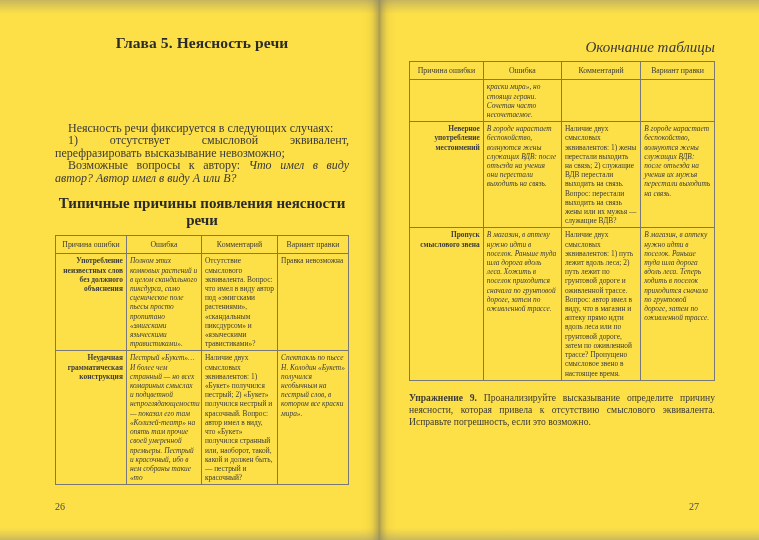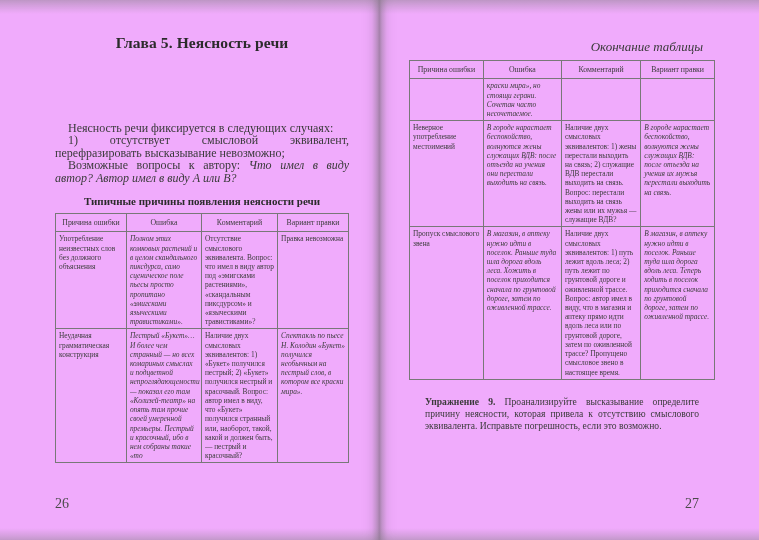--- a/index.html
+++ b/index.html
@@ -17,21 +17,21 @@
   }
 
   
   .spread {
     position: absolute;
     inset: 0;
     display: flex;
   }
   .page {
     position: relative;
-    background: #f0abfc;
+    background: #fde047;
     box-sizing: border-box;
   }
   .page-left {
     width: 379px;
     height: 540px;
     padding: 22px 30px 0 55px;
     box-shadow: inset -9px 0 16px -10px rgba(60,60,60,.55);
   }
   .page-right {
     width: 380px;
@@ -85,28 +85,28 @@
     margin: 0;
   }
   .body-block p.ind {
     text-indent: 13px;
   }
   .ital { font-style: italic; }
 
   .table-caption {
     text-align: center;
     font-weight: bold;
-    font-size: 11px;
+    font-size: 15px;
     margin: 11px 0 6px 0;
   }
   .cont-note {
     text-align: right;
     font-style: italic;
-    font-size: 13px;
-    margin: 17px 12px 5px 0;
+    font-size: 15px;
+    margin: 17px 0 5px 0;
     color: #3a3a3a;
   }
 
   
   table.tbl {
     width: 100%;
     border-collapse: collapse;
     table-layout: fixed;
     font-size: 7.4px;
     line-height: 9.2px;
@@ -118,21 +118,21 @@
     vertical-align: top;
     padding: 2px 3px 2px 3px;
   }
   table.tbl th {
     font-weight: normal;
     padding: 4px 2px 4px 2px;
     vertical-align: middle;
     font-size: 7.8px;
     line-height: 9.4px;
   }
-  table.tbl td.c-cause { text-align: left; }
+  table.tbl td.c-cause { text-align: right; font-weight: bold; }
   table.tbl td.c-err   { font-style: italic; text-align: left; }
   table.tbl td.c-com   { text-align: left; }
   table.tbl td.c-fix   { text-align: left; }
   table.tbl td.c-fix.it { font-style: italic; }
 
   col.col-cause { width: 24.2%; }
   col.col-err   { width: 25.6%; }
   col.col-com   { width: 26.0%; }
   col.col-fix   { width: 24.2%; }
 
@@ -143,31 +143,31 @@
   .exercise {
     margin-top: 11px;
     font-size: 9.6px;
     line-height: 12.3px;
     text-align: justify;
     color: #3a3a3a;
   }
   .exercise .ex-head {
     font-weight: bold;
   }
-  .exercise p { margin: 16px; }
+  .exercise p { margin: 0; }
   .exercise p.item {
     text-indent: 13px;
     margin-top: 10px;
   }
 
   
   .folio {
     position: absolute;
     bottom: 28px;
-    font-size: 14px;
+    font-size: 10px;
     color: #4a4a4a;
   }
   .folio-left  { left: 55px; }
   .folio-right { right: 60px; }
 </style>
 </head>
 <body>
 
 <div class="spread">
 

